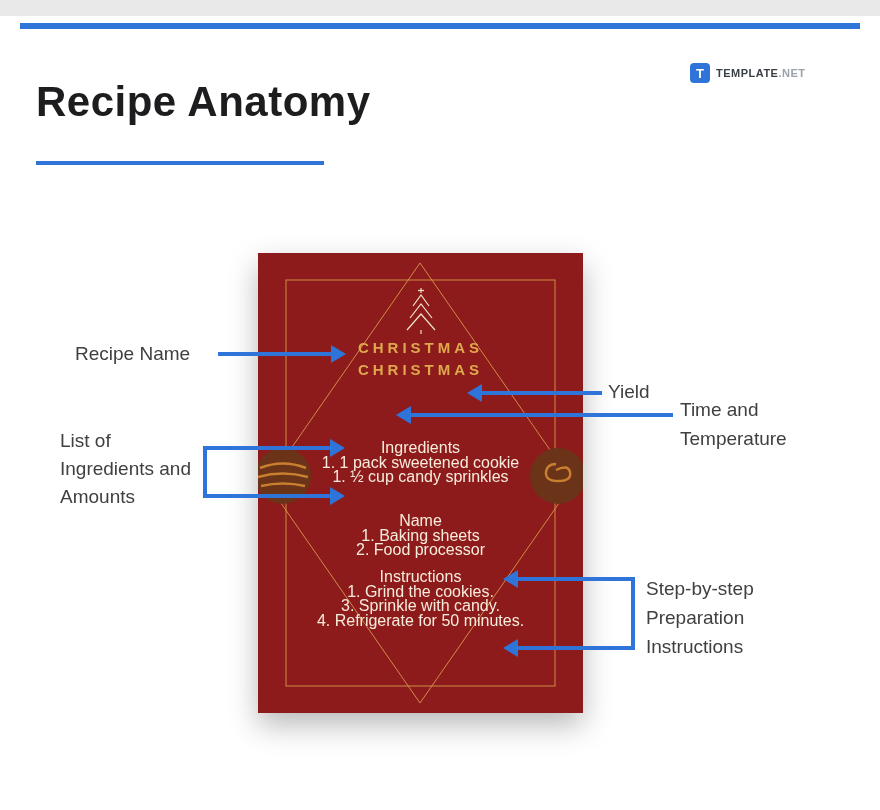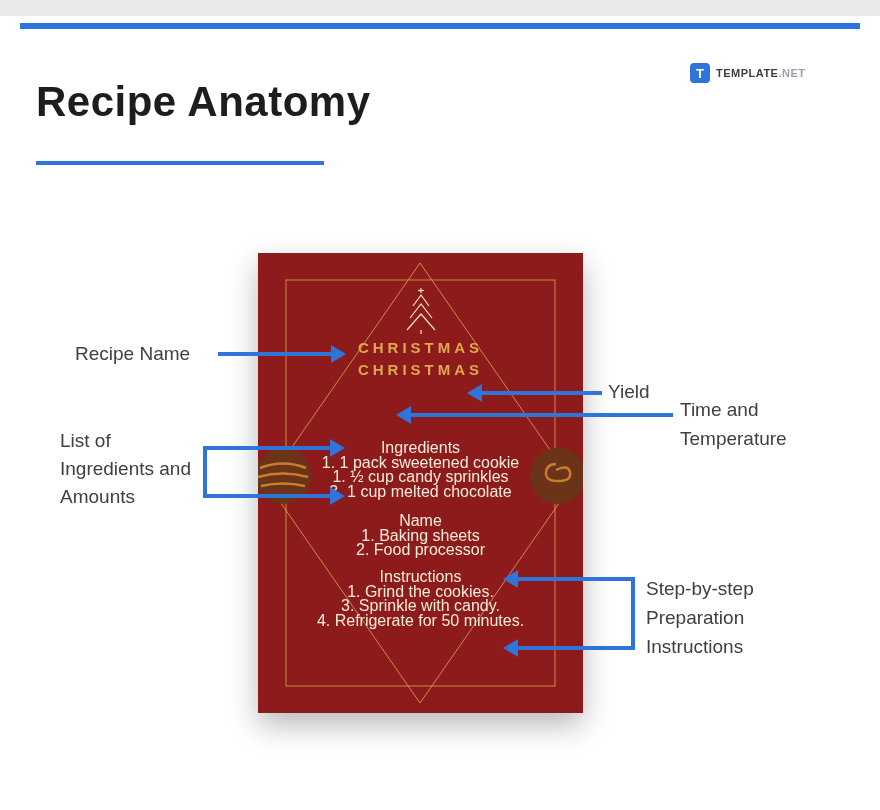--- a/index.html
+++ b/index.html
@@ -107,21 +107,20 @@
     <div class="card-title">
       <div>CHRISTMAS</div>
       <div>CHRISTMAS</div>
     </div>
 
 
     <div class="card-section sec-0">
       <div class="heading">Ingredients</div>
       <div class="item">1. 1 pack sweetened cookie</div>
       <div class="item">1. ½ cup candy sprinkles</div>
-      <div class="item">3. 1 cup melted chocolate</div>
     </div>
 
     <div class="card-section sec-1">
       <div class="heading">Name</div>
       <div class="item">1. Baking sheets</div>
       <div class="item">2. Food processor</div>
     </div>
 
     <div class="card-section sec-2">
       <div class="heading">Instructions</div>

